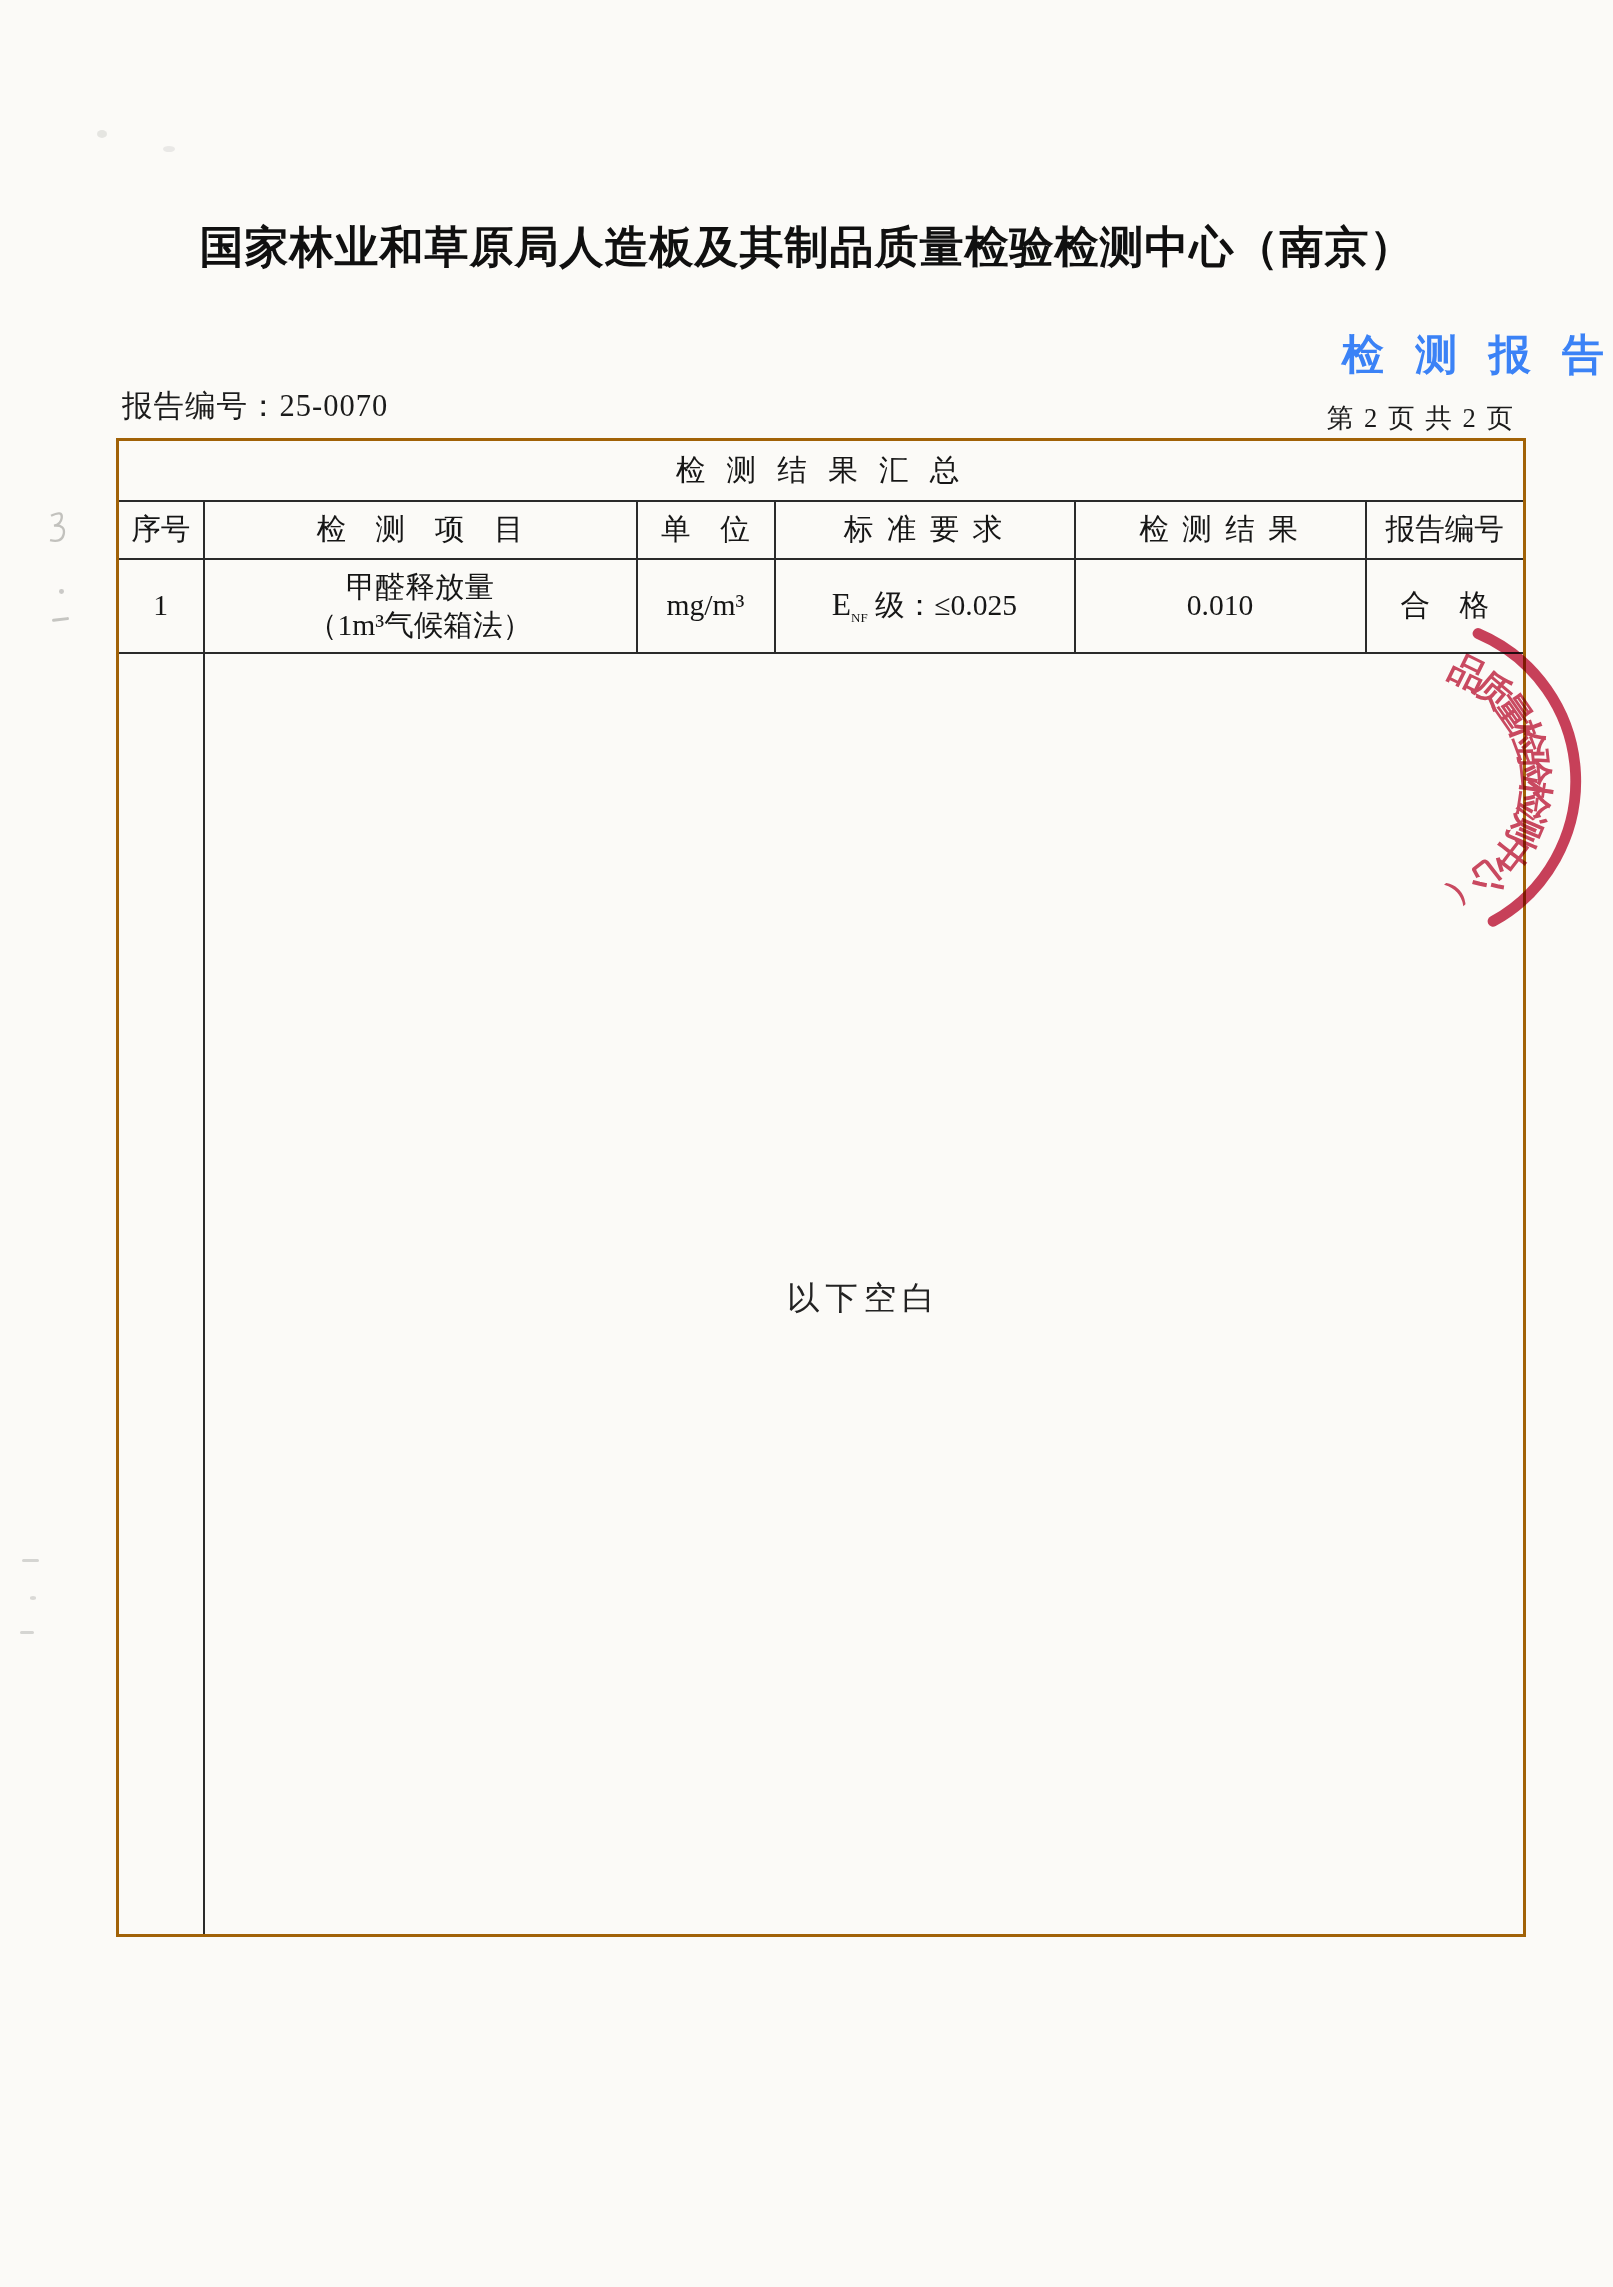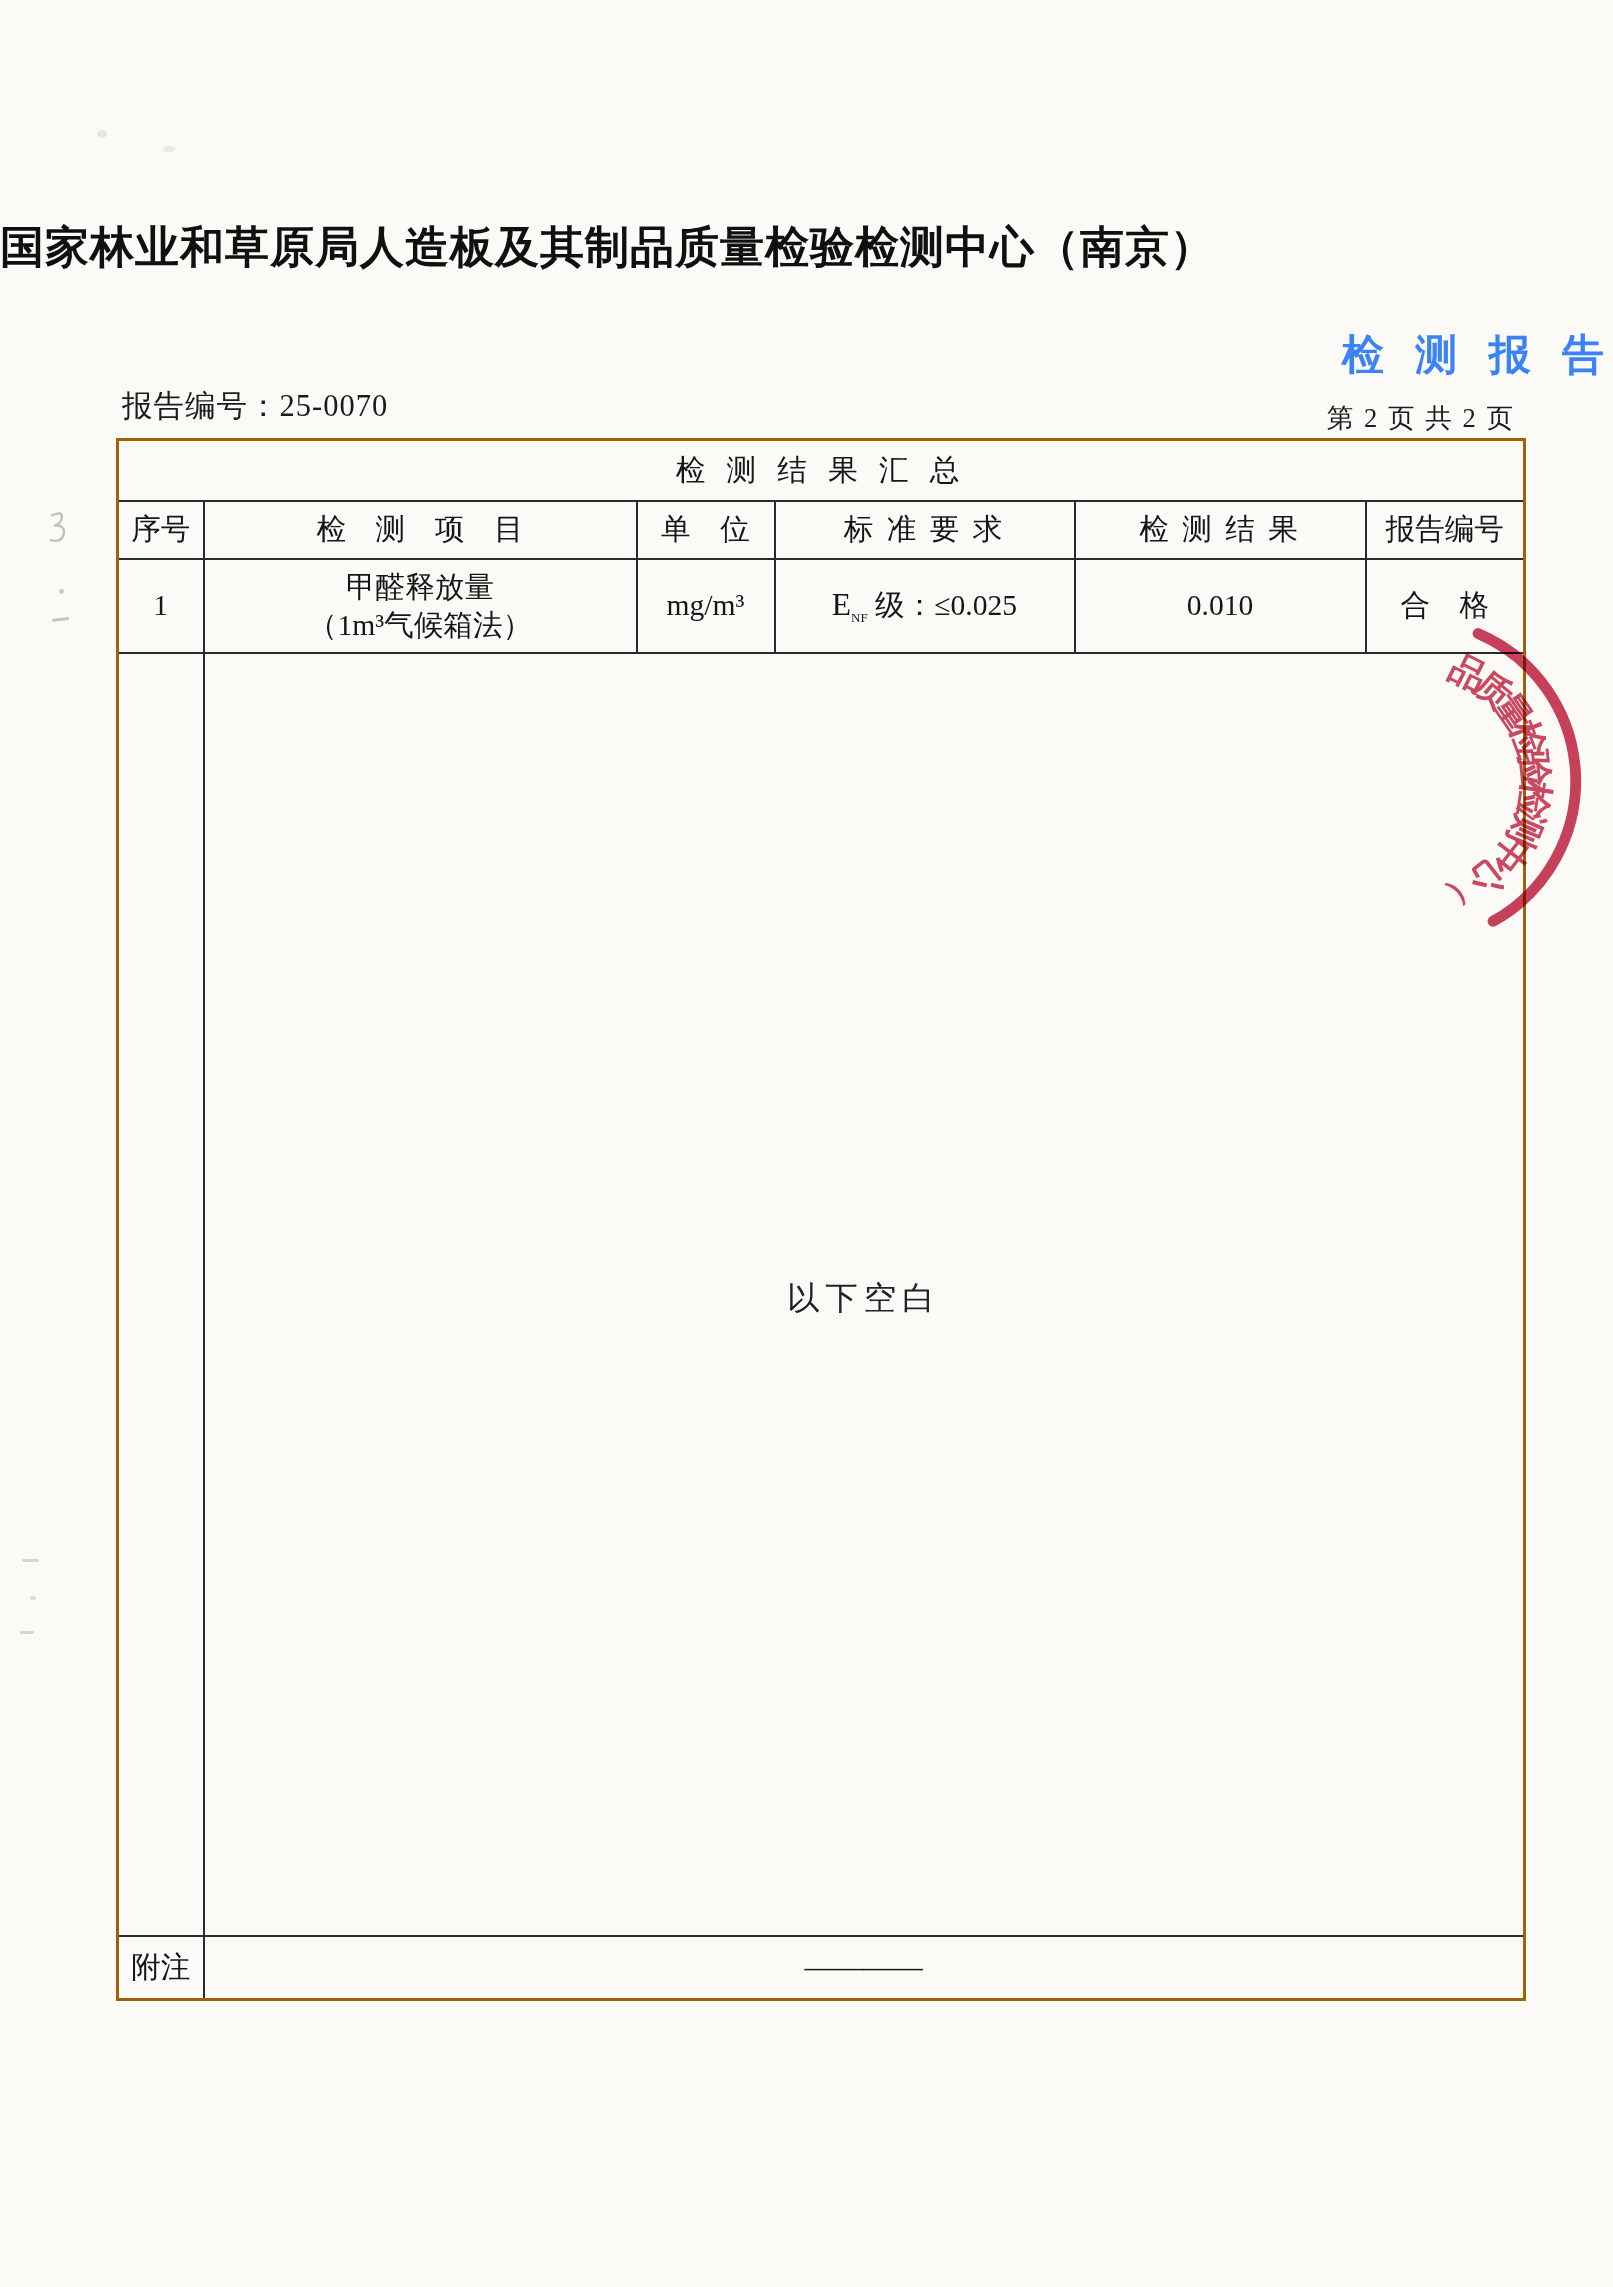--- a/index.html
+++ b/index.html
@@ -3,21 +3,21 @@
 <meta charset="utf-8">
 <style>
   html,body{margin:0;padding:0;}
   body{
     width:1614px;height:2287px;position:relative;overflow:hidden;
     background:#fbfaf7;
     font-family:"Liberation Serif","DejaVu Serif",serif;
     color:#1b1b1b;
   }
   .page-title{
-    position:absolute;top:217px;left:0;width:100%;text-align:left;
+    position:absolute;top:217px;left:0;width:100%;text-align:center;
     font-family:"Liberation Sans","DejaVu Sans",sans-serif;
     font-weight:700;font-size:44px;letter-spacing:1px;color:#101010;line-height:59px;
   }
   .report-subtitle{
     position:absolute;top:327px;left:0;width:100%;text-align:right;
     font-family:"Liberation Sans","DejaVu Sans",sans-serif;
     font-weight:700;font-size:42px;letter-spacing:9.9px;color:#3b82f6;line-height:55px;
   }
   .report-no{position:absolute;left:122px;top:386px;font-size:30.5px;letter-spacing:1px;}
   .page-indicator{position:absolute;right:99px;top:400px;font-size:26.6px;letter-spacing:2px;margin-left:32px;}
@@ -100,24 +100,20 @@
     <td class="c-req"><span class="grade-letter">E</span><sub>NF</sub><span> 级：≤0.025</span></td>
     <td>0.010</td>
     <td>合　格</td>
   </tr>
   <tr class="r-blank">
     <td></td>
     <td colspan="5" class="c-blank">
       <span class="blank-text">以下空白</span>
     </td>
   </tr>
-  <tr class="r-note">
-    <td class="c-note-label">附注</td>
-    <td colspan="5" class="c-note-val">————</td>
-  </tr>
 </tbody>
   </table>
 
 <svg class="stamp" viewBox="1400 598 238 402" xmlns="http://www.w3.org/2000/svg">
   <path d="M 1500.7 642.9 A 163 163 0 0 1 1516 935.6" fill="none" stroke-width="11" stroke-linecap="round" opacity="0.92" stroke="#c5314e"></path>
   <g opacity="0.88" fill="#c5314e">
     <text transform="translate(1490.5,683.3) rotate(26)" dominant-baseline="central">品</text>
     <text transform="translate(1516.2,700.2) rotate(40.5)" dominant-baseline="central">质</text>
     <text transform="translate(1536.9,723.0) rotate(55)" dominant-baseline="central">量</text>
     <text transform="translate(1551.3,750.3) rotate(69.5)" dominant-baseline="central">检</text>

